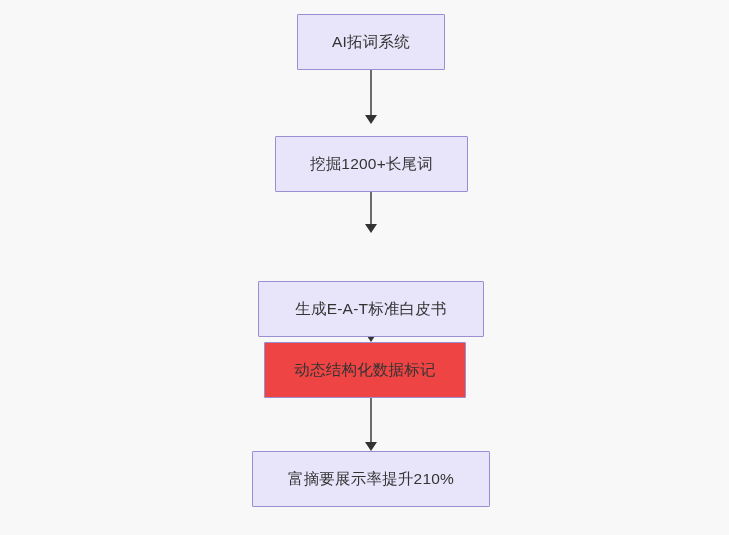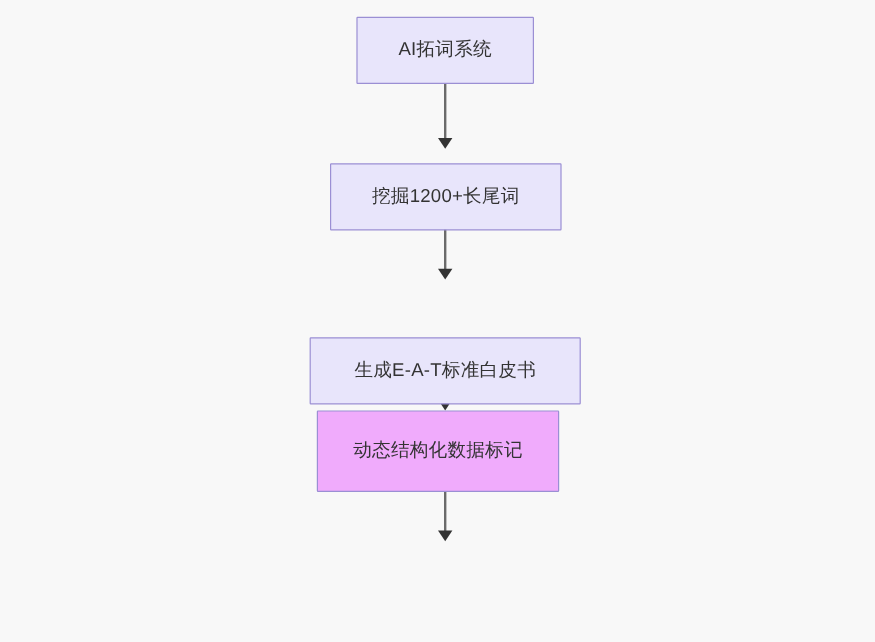--- a/index.html
+++ b/index.html
@@ -95,18 +95,21 @@
   </div>
 
   <div class="node" id="node-2" style="left: 275px; top: 124px; width: 193px; height: 56px; background: rgb(232, 229, 251); border-color: rgb(155, 143, 212); color: rgb(51, 51, 51); margin-top: 12px;">
     <span class="node-label">挖掘1200+长尾词</span>
   </div>
 
   <div class="node" id="node-3" style="left: 258px; top: 233px; width: 226px; height: 56px; background: rgb(232, 229, 251); border-color: rgb(155, 143, 212); color: rgb(51, 51, 51); margin-top: 48px;">
     <span class="node-label">生成E-A-T标准白皮书</span>
   </div>
 
-  <div class="node" id="node-4" style="left: 264px; top: 342px; width: 202px; height: 68px; background: #f0abfc; border-color: rgb(155, 143, 212); color: rgb(51, 51, 51);">
+  <div class="node" id="node-4" style="left: 264px; top: 342px; width: 202px; height: 56px; background: #ef4444; border-color: rgb(155, 143, 212); color: rgb(51, 51, 51);">
     <span class="node-label">动态结构化数据标记</span>
   </div>
 
+  <div class="node" id="node-5" style="left: 252px; top: 451px; width: 238px; height: 56px; background: rgb(232, 229, 251); border-color: rgb(155, 143, 212); color: rgb(51, 51, 51);">
+    <span class="node-label">富摘要展示率提升210%</span>
+  </div>
 
 </div>
 
 </body></html>

